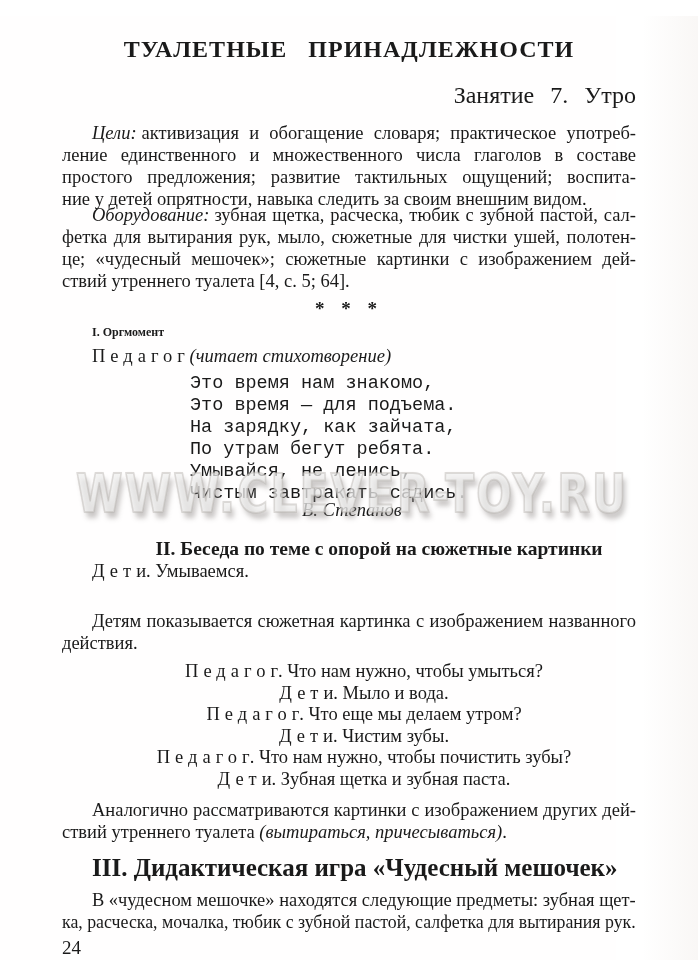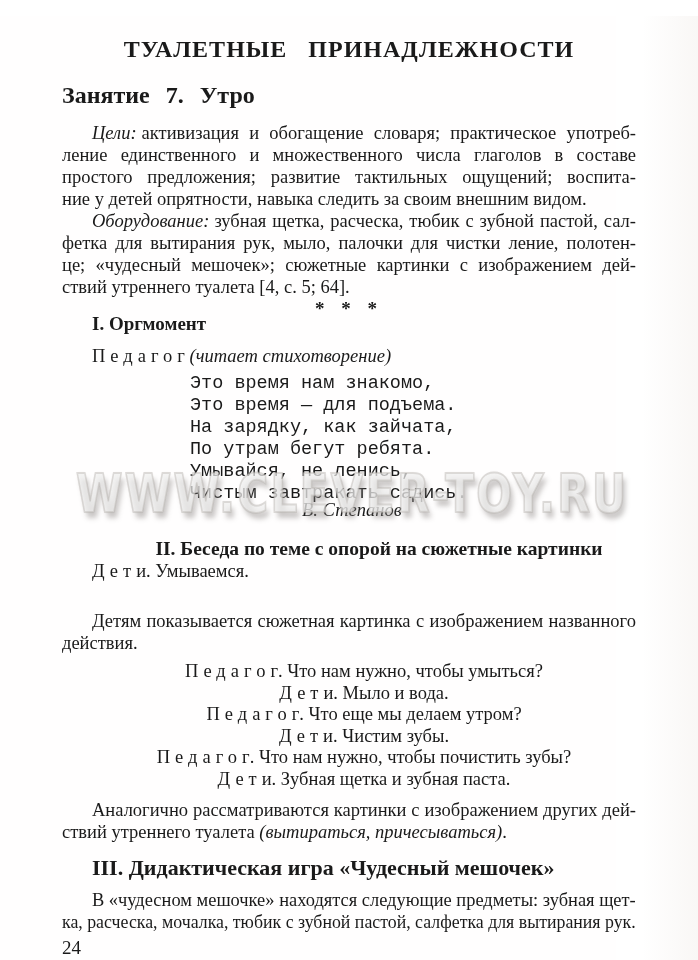--- a/index.html
+++ b/index.html
@@ -15,44 +15,44 @@
     background:linear-gradient(to right, rgba(244,239,236,0) 0%, rgba(235,228,223,0.30) 100%);}
   .blk{position:absolute;left:62px;width:574px;font-size:18.5px;line-height:22px;}
   .line{white-space:nowrap;}
   .jl{text-align:justify;text-align-last:justify;}
   .ind{padding-left:30px;}
   .it{font-style:italic;}
   .lbl{font-style:italic;margin-right:5px;}
   .sp{letter-spacing:5px;margin-right:-5px;}
   .title{top:20px;text-align:center;font-weight:bold;font-size:24px;
     letter-spacing:1px;word-spacing:14px;line-height:26px;}
-  .subtitle{top:66px;text-align:left;font-weight:bold;font-size:24px;
+  .subtitle{top:66px;text-align:right;font-weight:normal;font-size:24px;
     word-spacing:10px;line-height:26px;}
   .goals{top:106px;}
-  .equipment{top:194px;}
+  .equipment{top:188px;}
   .separator{top:282px;text-align:center;letter-spacing:6px;font-weight:bold;font-size:19px;}
-  .h1{top:297px;font-weight:bold;font-size:19px;}
+  .h1{top:305px;font-weight:bold;font-size:12px;}
   .stage{top:329px;}
   .poem{position:absolute;left:190px;top:357px;font-size:18.5px;line-height:22px;font-family:Liberation Mono, monospace;}
   .poem-author{position:absolute;left:302px;top:484px;font-size:18.5px;font-style:italic;}
   .watermark{
     position:absolute;left:76px;top:446px;z-index:6;
     font-family:"DejaVu Sans", sans-serif;font-weight:bold;
     font-size:54px;letter-spacing:3px;white-space:nowrap;
     color:rgba(255,255,255,0.60);
     -webkit-text-stroke:2px rgba(186,181,178,0.45);
     text-shadow:4px 6px 6px rgba(138,133,130,0.45), 0 0 2px rgba(160,156,153,0.3);
     transform:scaleX(0.78);transform-origin:left center;
   }
   .h2{top:522px;font-weight:bold;font-size:19.5px;text-align:center;}
   .dlg1{top:544px;}
   .note{top:594px;}
   .dlg2{top:645px;line-height:21.5px;text-align:center;}
   .closing{top:783px;}
-  .h3{top:841px;font-weight:bold;font-size:22px;font-family:Liberation Serif, serif;}
+  .h3{top:841px;font-weight:bold;font-size:25px;font-family:Liberation Serif, serif;}
   .game{top:873px;}
   .pagenum{top:921px;font-size:19px;}
 </style>
 </head>
 <body>
 
 <div class="page">
   <div class="right-band"></div>
 
   <div class="blk title">ТУАЛЕТНЫЕ ПРИНАДЛЕЖНОСТИ</div>
@@ -60,21 +60,21 @@
 
   <div class="blk goals">
     <div class="line jl fit ind"><span class="lbl">Цели:</span><span>активизация и обогащение словаря; практическое употреб-</span></div>
     <div class="line jl fit">ление единственного и множественного числа глаголов в составе</div>
     <div class="line jl fit">простого предложения; развитие тактильных ощущений; воспита-</div>
     <div class="line fit">ние у детей опрятности, навыка следить за своим внешним видом.</div>
   </div>
 
   <div class="blk equipment">
     <div class="line jl fit ind"><span class="lbl">Оборудование:</span><span>зубная щетка, расческа, тюбик с зубной пастой, сал-</span></div>
-    <div class="line jl fit">фетка для вытирания рук, мыло, палочки для чистки ление, полотен-</div>
+    <div class="line jl fit">фетка для вытирания рук, мыло, сюжетные для чистки ушей, полотен-</div>
     <div class="line jl fit">це; «чудесный мешочек»; сюжетные картинки с изображением дей-</div>
     <div class="line fit">ствий утреннего туалета [4, с. 5; 64].</div>
   </div>
 
   <div class="blk separator">* * *</div>
 
   <div class="blk h1 ind">I. Оргмомент</div>
 
   <div class="blk stage ind">
     <span class="sp">Педагог</span>

